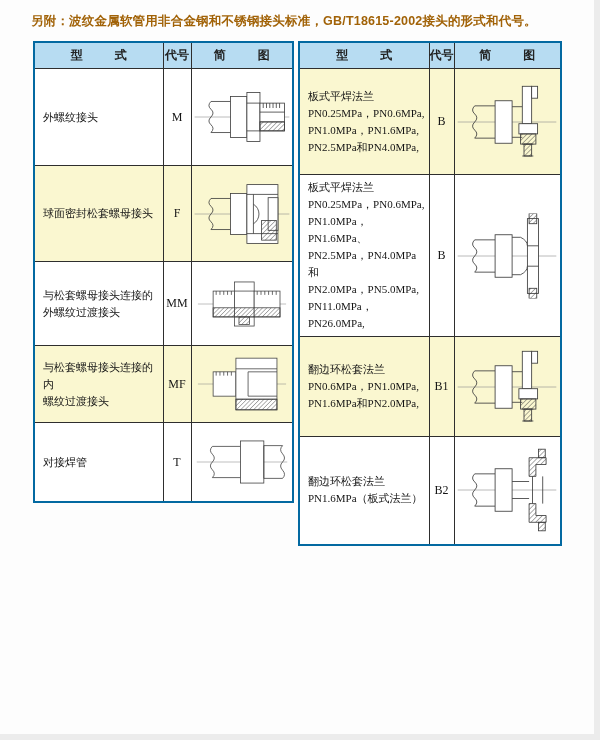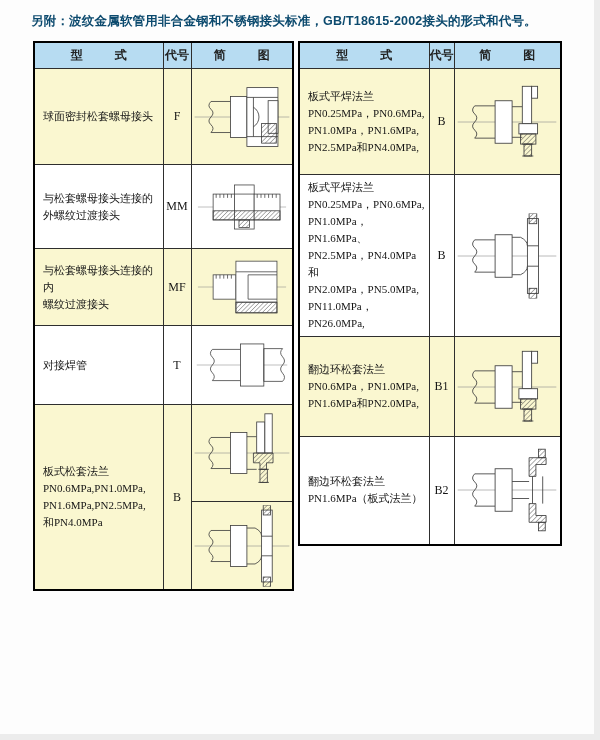--- a/index.html
+++ b/index.html
@@ -6,25 +6,25 @@
   body{
     width:600px;height:740px;position:relative;overflow:hidden;
     background:#fdfdfd;
     font-family:"Liberation Sans","DejaVu Sans",sans-serif;
     color:#1b1b1b;
   }
   .page-edge-right{position:absolute;right:0;top:0;width:6px;height:740px;background:#ececec;}
   .page-edge-bottom{position:absolute;left:0;bottom:0;width:600px;height:6px;background:#ececec;}
   .doc-title{
     position:absolute;left:31px;top:13px;width:560px;
-    font-size:12.5px;font-weight:600;letter-spacing:.2px;color:#0c4a6e;
+    font-size:12.5px;font-weight:600;letter-spacing:.2px;color:#a16207;
   }
   table.joint{
     position:absolute;top:41px;border-collapse:collapse;table-layout:fixed;
-    border:2px solid #000000;background:#fff;
+    border:2px solid #0369a1;background:#fff;
   }
   #tableL{left:33px;width:261px;}
   #tableR{left:298px;width:264px;}
   .joint th,.joint td{border:1px solid #2e2e2e;padding:0;vertical-align:middle;}
   .joint th{
     background:#b7dcf2;height:25px;
     font-family:"Liberation Serif","DejaVu Serif",serif;
     font-size:12px;font-weight:bold;color:#222;text-align:center;
   }
   th.wide{word-spacing:2.4em;}
@@ -192,20 +192,31 @@
       <col>
     </colgroup>
   <thead>
     <tr>
       <th class="wide">型 式</th>
       <th>代号</th>
       <th class="wide">简 图</th>
     </tr>
   </thead>
   <tbody>
+    <tr class="hL1">
+      <td class="type">外螺纹接头</td>
+      <td class="code">M</td>
+      <td class="dcell">
+        <div class="dflex">
+          <svg class="diag" width="98" height="82" viewBox="0 0 120 100">
+              <use href="#sym-male-thread"></use>
+            </svg>
+        </div>
+      </td>
+    </tr>
     <tr class="hL2 hl">
       <td class="type">球面密封松套螺母接头</td>
       <td class="code">F</td>
       <td class="dcell">
         <div class="dflex">
           <svg class="diag" width="98" height="84" viewBox="0 0 120 100">
               <use href="#sym-swivel-nut"></use>
             </svg>
         </div>
       </td>
@@ -234,39 +245,20 @@
         </div>
       </td>
     </tr>
     <tr class="hL5">
       <td class="type">对接焊管</td>
       <td class="code">T</td>
       <td class="dcell">
         <div class="dflex">
           <svg class="diag" width="98" height="78" viewBox="0 0 120 100">
               <use href="#sym-butt-weld"></use>
-            </svg>
-        </div>
-      </td>
-    </tr>
-    <tr class="hL6 hl">
-      <td class="type">板式松套法兰
-PN0.6MPa,PN1.0MPa,
-PN1.6MPa,PN2.5MPa,
-和PN4.0MPa</td>
-      <td class="code">B</td>
-      <td class="dcell">
-        <div class="dsub first subL6a">
-          <svg class="diag" width="98" height="88" viewBox="0 0 120 100">
-              <use href="#sym-flange-up"></use>
-            </svg>
-        </div>
-        <div class="dsub" style="height:87px">
-          <svg class="diag" width="98" height="82" viewBox="0 0 120 100">
-              <use href="#sym-flange-bolt"></use>
             </svg>
         </div>
       </td>
     </tr>
   </tbody>
 </table>
 
 <table class="joint" id="tableR">
   <colgroup>
       <col style="width:130px">

